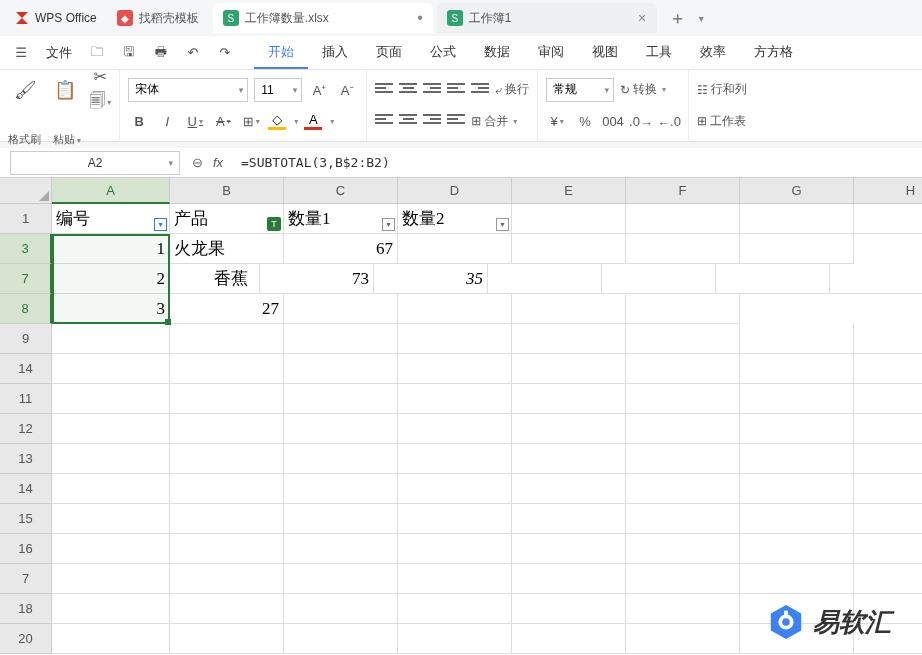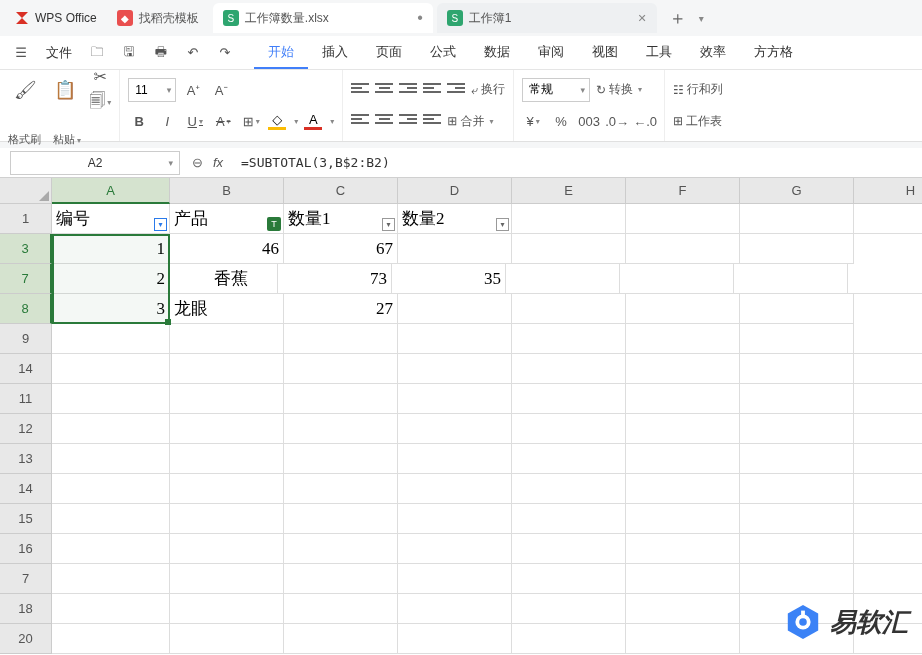--- a/index.html
+++ b/index.html
@@ -81,21 +81,21 @@
 .cell { border-right: 1px solid #ddd; border-bottom: 1px solid #ddd; font-size: 17px; font-family: SimSun, serif; padding: 0 4px; display: flex; align-items: center; overflow: hidden; white-space: nowrap; position: relative; }
 .cell.num { justify-content: flex-end; }
 .cell.txt { justify-content: flex-start; }
 .selection { position: absolute; border: 2px solid #2a7a3a; pointer-events: none; background: rgba(42,122,58,0.05); }
 .sel-handle { position: absolute; width: 6px; height: 6px; background: #2a7a3a; right: -3px; bottom: -3px; }
 .filter-dd { position: absolute; right: 2px; bottom: 2px; width: 13px; height: 13px; border: 1px solid #999; background: #fff; display: flex; align-items: center; justify-content: center; font-size: 8px; color: #666; cursor: pointer; }
 .filter-dd.blue { border-color: #2a7aea; color: #2a7aea; }
 .t-badge { position: absolute; right: 2px; bottom: 2px; width: 14px; height: 14px; background: #2a7a3a; color: #fff; font-size: 9px; display: flex; align-items: center; justify-content: center; border-radius: 2px; }
 
 
-.watermark { position: absolute; right: 14px; bottom: 14px; display: flex; align-items: center; gap: 8px; font-size: 26px; font-weight: bold; color: #333; font-style: italic; }
+.watermark { position: absolute; right: 31px; bottom: 14px; display: flex; align-items: center; gap: 8px; font-size: 26px; font-weight: bold; color: #333; font-style: italic; }
 .wm-icon { width: 38px; height: 38px; }
 </style>
 </head>
 <body>
 
 <div class="titlebar">
   <div class="app-brand">
     <svg class="wps-logo" viewBox="0 0 24 24">
         <path fill="#d93025" d="M3 3h18L12 12 3 3zm0 18l9-9 9 9H3z"></path>
       </svg>
@@ -158,20 +158,23 @@
       </div>
     </div>
     <div class="ribbon-row">
       <span class="rb-label">格式刷</span>
       <span class="rb-label" style="margin-left:6px;"><span>粘贴</span><span class="rb-dd">▾</span></span>
     </div>
   </div>
 
   <div class="ribbon-group">
     <div class="ribbon-row">
+      <div class="font-sel name">
+          <span>宋体</span>
+        </div>
       <div class="font-sel size">
           <span>11</span>
         </div>
       <span class="fmt-btn">A⁺</span>
       <span class="fmt-btn">A⁻</span>
     </div>
     <div class="ribbon-row">
       <span class="fmt-btn b">B</span>
       <span class="fmt-btn i">I</span>
       <span class="fmt-btn u">U<span class="rb-dd">▾</span></span>
@@ -247,21 +250,21 @@
   <div class="ribbon-group">
     <div class="ribbon-row">
       <div class="font-sel" style="width:68px;">
           <span>常规</span>
         </div>
       <span class="inline-lbl">↻<span>转换</span><span class="rb-dd">▾</span></span>
     </div>
     <div class="ribbon-row">
       <span class="fmt-btn">¥<span class="rb-dd">▾</span></span>
       <span class="fmt-btn">%</span>
-      <span class="fmt-btn">003</span>
+      <span class="fmt-btn">004</span>
       <span class="fmt-btn">.0→</span>
       <span class="fmt-btn">←.0</span>
     </div>
   </div>
 
   <div class="ribbon-group" style="border-right:none;">
     <div class="ribbon-row">
         <span class="inline-lbl">☷ <span>行和列</span></span>
       </div>
     <div class="ribbon-row">
@@ -320,40 +323,39 @@
         <div class="cell txt" style="width: 114px;">产品<div class="t-badge">T</div></div>
         <div class="cell txt" style="width: 114px;">数量1<div class="filter-dd">▾</div></div>
         <div class="cell txt" style="width: 114px;">数量2<div class="filter-dd">▾</div></div>
         <div class="cell" style="width: 114px;"></div>
         <div class="cell" style="width: 114px;"></div>
         <div class="cell" style="width: 114px;"></div>
         <div class="cell" style="width: 114px;"></div>
       </div>
       <div class="cell-row">
         <div class="cell num" style="width: 118px;">1</div>
-        <div class="cell num" style="width: 114px;">46</div>
+        <div class="cell txt" style="width: 114px;">火龙果</div>
         <div class="cell num" style="width: 114px;">67</div>
         <div class="cell" style="width: 114px;"></div>
         <div class="cell" style="width: 114px;"></div>
         <div class="cell" style="width: 114px;"></div>
         <div class="cell" style="width: 114px;"></div>
       </div>
       <div class="cell-row">
         <div class="cell num" style="width: 118px;">2</div>
-        <div class="cell txt" style="width: 108px; padding-left: 44px;">香蕉</div>
+        <div class="cell txt" style="width: 90px; padding-left: 44px;">香蕉</div>
         <div class="cell num" style="width: 114px;">73</div>
-        <div class="cell num" style="width: 114px;">35</div>
+        <div class="cell num" style="width: 114px; font-style: italic;">35</div>
         <div class="cell" style="width: 114px;"></div>
         <div class="cell" style="width: 114px;"></div>
         <div class="cell" style="width: 114px;"></div>
         <div class="cell" style="width: 114px;"></div>
       </div>
       <div class="cell-row">
         <div class="cell num" style="width: 118px;">3</div>
-        <div class="cell txt" style="width: 114px;">龙眼</div>
         <div class="cell num" style="width: 114px;">27</div>
         <div class="cell" style="width: 114px;"></div>
         <div class="cell" style="width: 114px;"></div>
         <div class="cell" style="width: 114px;"></div>
         <div class="cell" style="width: 114px;"></div>
       </div>
       <div class="cell-row">
         <div class="cell" style="width: 118px;"></div>
         <div class="cell" style="width: 114px;"></div>
         <div class="cell" style="width: 114px;"></div>

